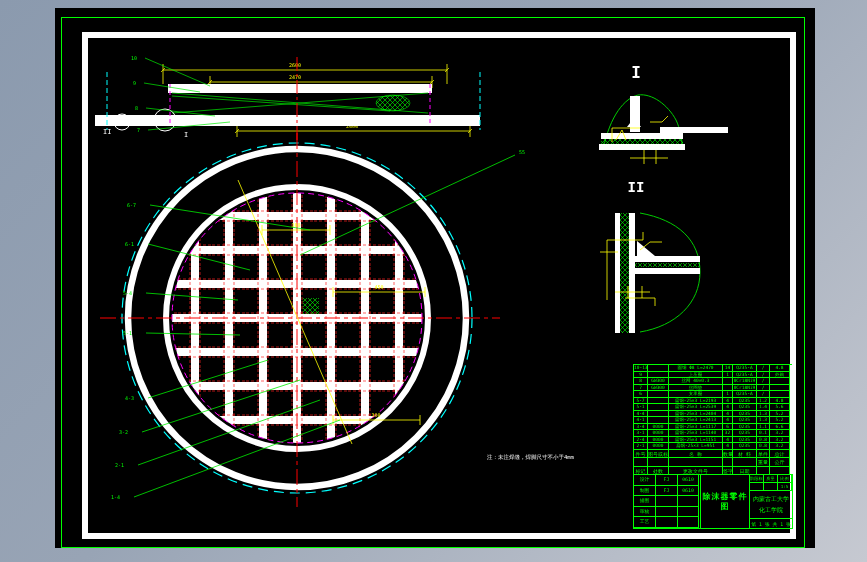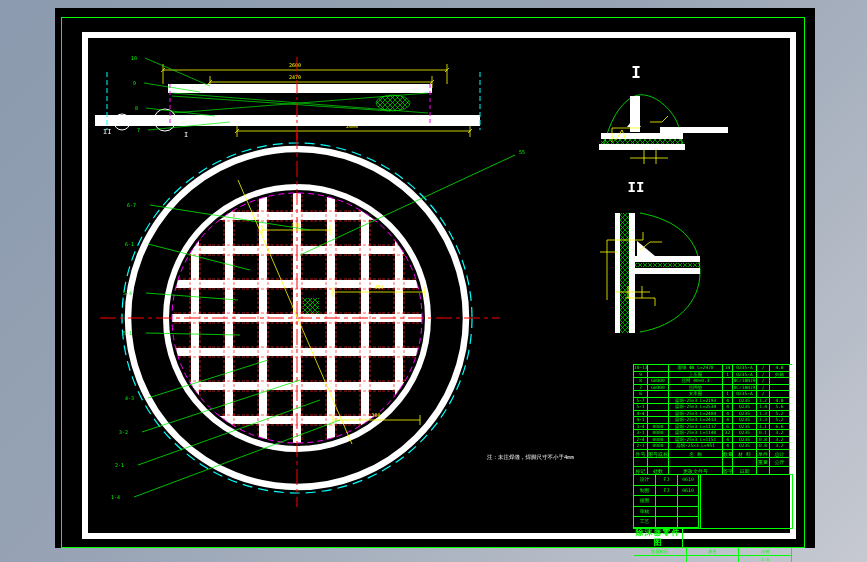--- a/index.html
+++ b/index.html
@@ -1,21 +1,21 @@
 <!DOCTYPE html>
 <html><head>
 <meta charset="utf-8">
 <style>
   html,body{margin:0;padding:0;}
   body{
     width:867px;height:562px;position:relative;overflow:hidden;
     background:linear-gradient(135deg,#8b9aae 0%,#98a4b5 45%,#c6c9d1 100%);
     font-family:"DejaVu Sans Mono",monospace;
   }
-  .abs{position:absolute;flex-direction:column;}
+  .abs{position:absolute;}
   #canvas{left:55px;top:8px;width:760px;height:540px;background:#000;}
   #green-border{left:6px;top:9px;width:742px;height:529px;border:1px solid #00ff00;}
   #white-frame{left:27px;top:24px;width:702px;height:495px;border:6px solid #ffffff;}
   svg{position:absolute;left:0;top:0;}
   
   #bom{left:633px;top:364px;width:158px;border-left:1px solid #00ff00;border-top:1px solid #00ff00;color:#00ff00;}
   .bom-row{display:grid;grid-template-columns:14px 21px 54px 10px 24px 13px 20px;height:6.5px;}
   .bom-row>div{border-right:1px solid #00ff00;border-bottom:1px solid #00ff00;font-size:4.5px;line-height:5.5px;overflow:hidden;white-space:nowrap;text-align:center;}
   #bom-head .bom-row{height:8.5px;}
   #bom-head .bom-row>div{font-size:5px;line-height:8px;}

